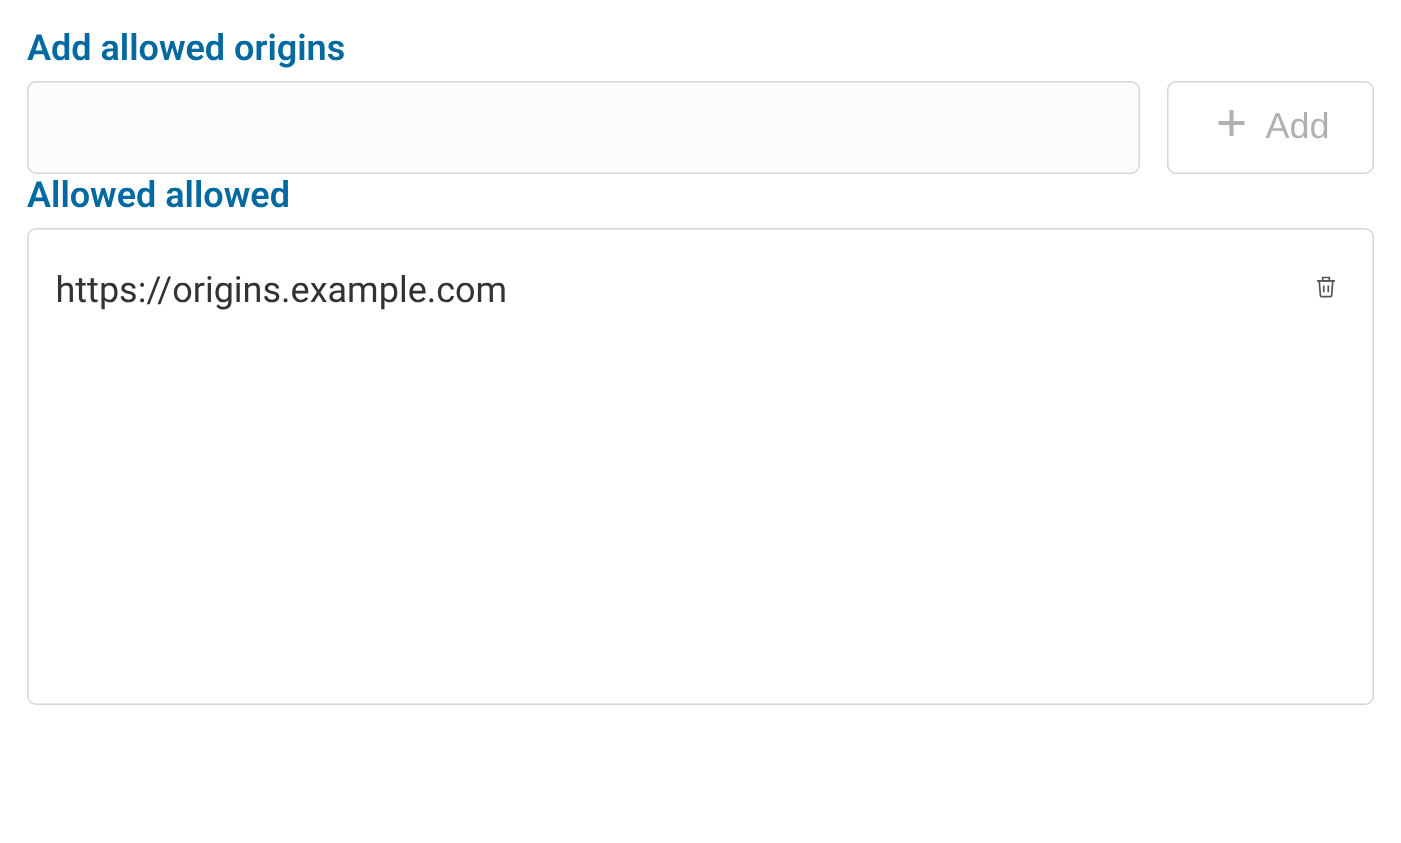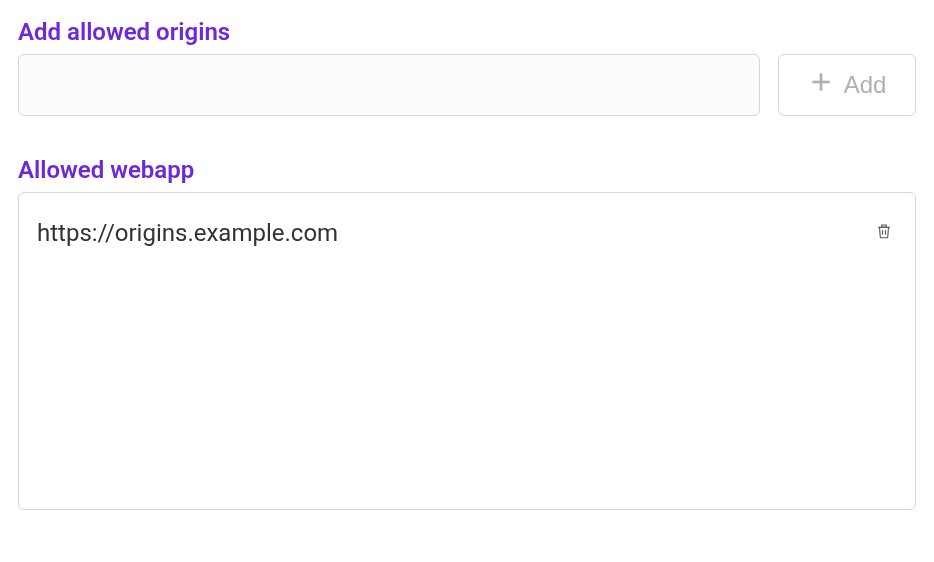--- a/index.html
+++ b/index.html
@@ -10,27 +10,26 @@
     body {
       font-family: -apple-system, BlinkMacSystemFont, "Segoe UI", Roboto, Helvetica, Arial, sans-serif;
       background: #ffffff;
       padding: 18px;
       width: 934px;
       color: #333;
     }
     .section-label {
       font-size: 24px;
       font-weight: 600;
-      color: #6d28d9;
+      color: #0369a1;
       margin-bottom: 8px;
     }
     .add-row {
       display: flex;
       gap: 18px;
-      margin-bottom: 40px;
     }
     .origin-input {
       flex: 1;
       height: 62px;
       border: 1px solid #d6d6d6;
       border-radius: 6px;
       background: #fcfcfc;
       padding: 0 18px;
       font-size: 22px;
       color: #333;
@@ -104,21 +103,21 @@
           <line x1="12" y1="4" x2="12" y2="20"></line>
           <line x1="4" y1="12" x2="20" y2="12"></line>
         </svg>
       </span>
       <span>Add</span>
     </button>
   </div>
 </div>
 
 <div>
-  <div class="section-label">Allowed webapp</div>
+  <div class="section-label">Allowed allowed</div>
   <div class="origins-list-box">
     <div class="origin-row">
       <span class="origin-url">https://origins.example.com</span>
       <button class="delete-button">
         <span>
           <svg viewBox="0 0 24 24">
             <path d="M4 7h16"></path>
             <path d="M9 4h6v3H9z"></path>
             <path d="M6 7l1 13a1 1 0 0 0 1 1h8a1 1 0 0 0 1-1l1-13"></path>
             <line x1="10" y1="11" x2="10" y2="17"></line>

